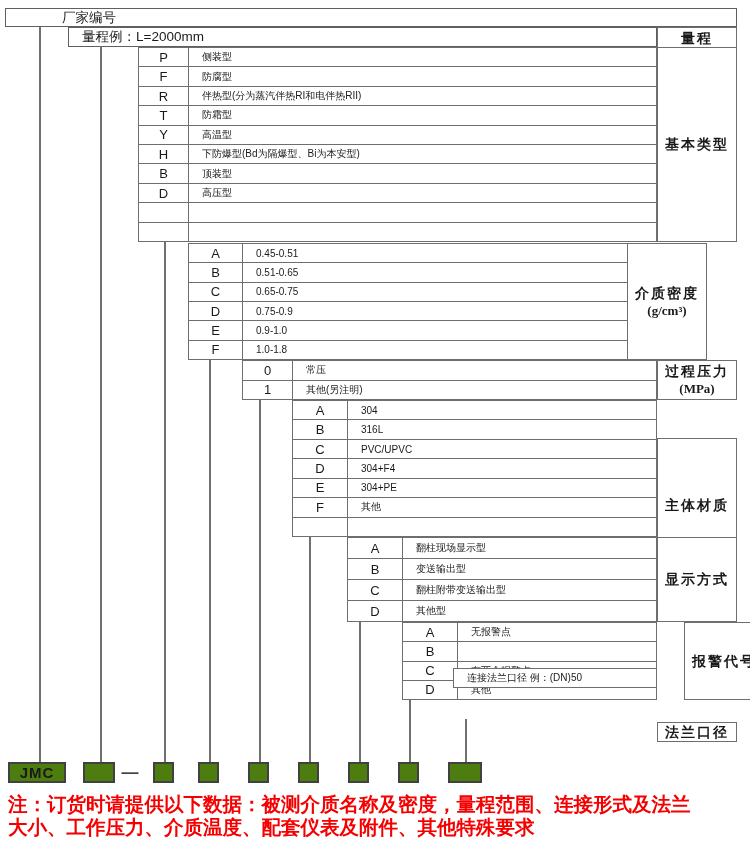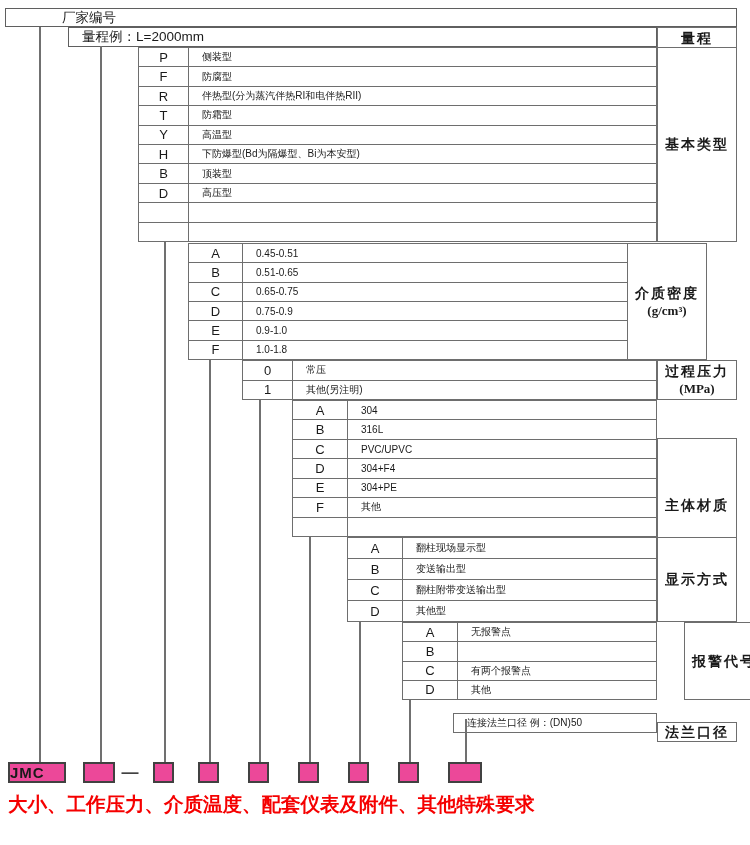--- a/index.html
+++ b/index.html
@@ -15,22 +15,22 @@
   .code{display:flex;align-items:center;justify-content:center;
         border-right:1px solid #6e6e6e;font-size:13px;box-sizing:border-box;}
   .desc{flex:1;display:flex;align-items:center;padding-left:13px;font-size:10px;
         white-space:nowrap;overflow:hidden;}
   .label-cell{position:absolute;box-sizing:border-box;border:1px solid #6e6e6e;
         display:flex;flex-direction:column;align-items:center;justify-content:center;
         font-family:"Liberation Serif",serif;font-size:14px;font-weight:600;
         letter-spacing:2px;line-height:17px;text-align:center;background:#fff;}
   .label-cell .sub{letter-spacing:0;font-weight:600;font-size:13px;}
   .vline{position:absolute;width:1.5px;background:#707070;}
-  .mbox{position:absolute;box-sizing:border-box;border:2px solid #414141;background:#ec4899;
-        display:flex;align-items:center;}
+  .mbox{position:absolute;box-sizing:border-box;border:2px solid #414141;background:#4d7c0f;
+        display:flex;align-items:center;justify-content:center;}
   .mbox.jmc{font-weight:bold;font-size:15px;letter-spacing:1px;}
   .sep{position:absolute;display:flex;align-items:center;justify-content:center;
        font-weight:bold;font-size:17px;color:#414141;}
   .note{position:absolute;color:#f50000;font-weight:bold;font-size:19.5px;
         line-height:22.5px;white-space:nowrap;}
 </style>
 </head>
 <body>
 
 <div class="page">
@@ -203,21 +203,21 @@
           <div class="desc">有两个报警点</div>
         </div>
         <div class="trow">
           <div class="code" style="width: 55px;">D</div>
           <div class="desc">其他</div>
         </div>
       </div>
       <div class="label-cell" style="left: 657px; top: 622px; width: 80px; height: 78px; margin-left: 27px;">
         <span>报警代号</span>
       </div>
-      <div class="section" style="left: 453px; top: 713px; width: 204px; height: 20px;">
+      <div class="section" style="left: 453px; top: 668px; width: 204px; height: 20px;">
         <div class="trow">
           <div class="desc">连接法兰口径 例：(DN)50</div>
         </div>
       </div>
       <div class="label-cell" style="left: 657px; top: 700px; width: 80px; height: 20px; margin-top: 22px;">
         <span>法兰口径</span>
       </div>
       <div class="vline" style="left: 39px; top: 27px; height: 735px;"></div>
       <div class="vline" style="left: 100px; top: 46px; height: 716px;"></div>
       <div class="vline" style="left: 164px; top: 242px; height: 520px;"></div>
@@ -239,15 +239,16 @@
 
   <div class="mbox jmc" style="left:8px;top:762px;width:58px;height:21px;">
     <span>JMC</span>
   </div>
 
   <div class="sep" style="left:117px;top:762px;width:26px;height:21px;">
     <span>—</span>
   </div>
 
   <div class="note" style="left:8px;top:793px;">
+    <div>注：订货时请提供以下数据：被测介质名称及密度，量程范围、连接形式及法兰</div>
     <div>大小、工作压力、介质温度、配套仪表及附件、其他特殊要求</div>
   </div>
 </div>
 
 </body></html>

